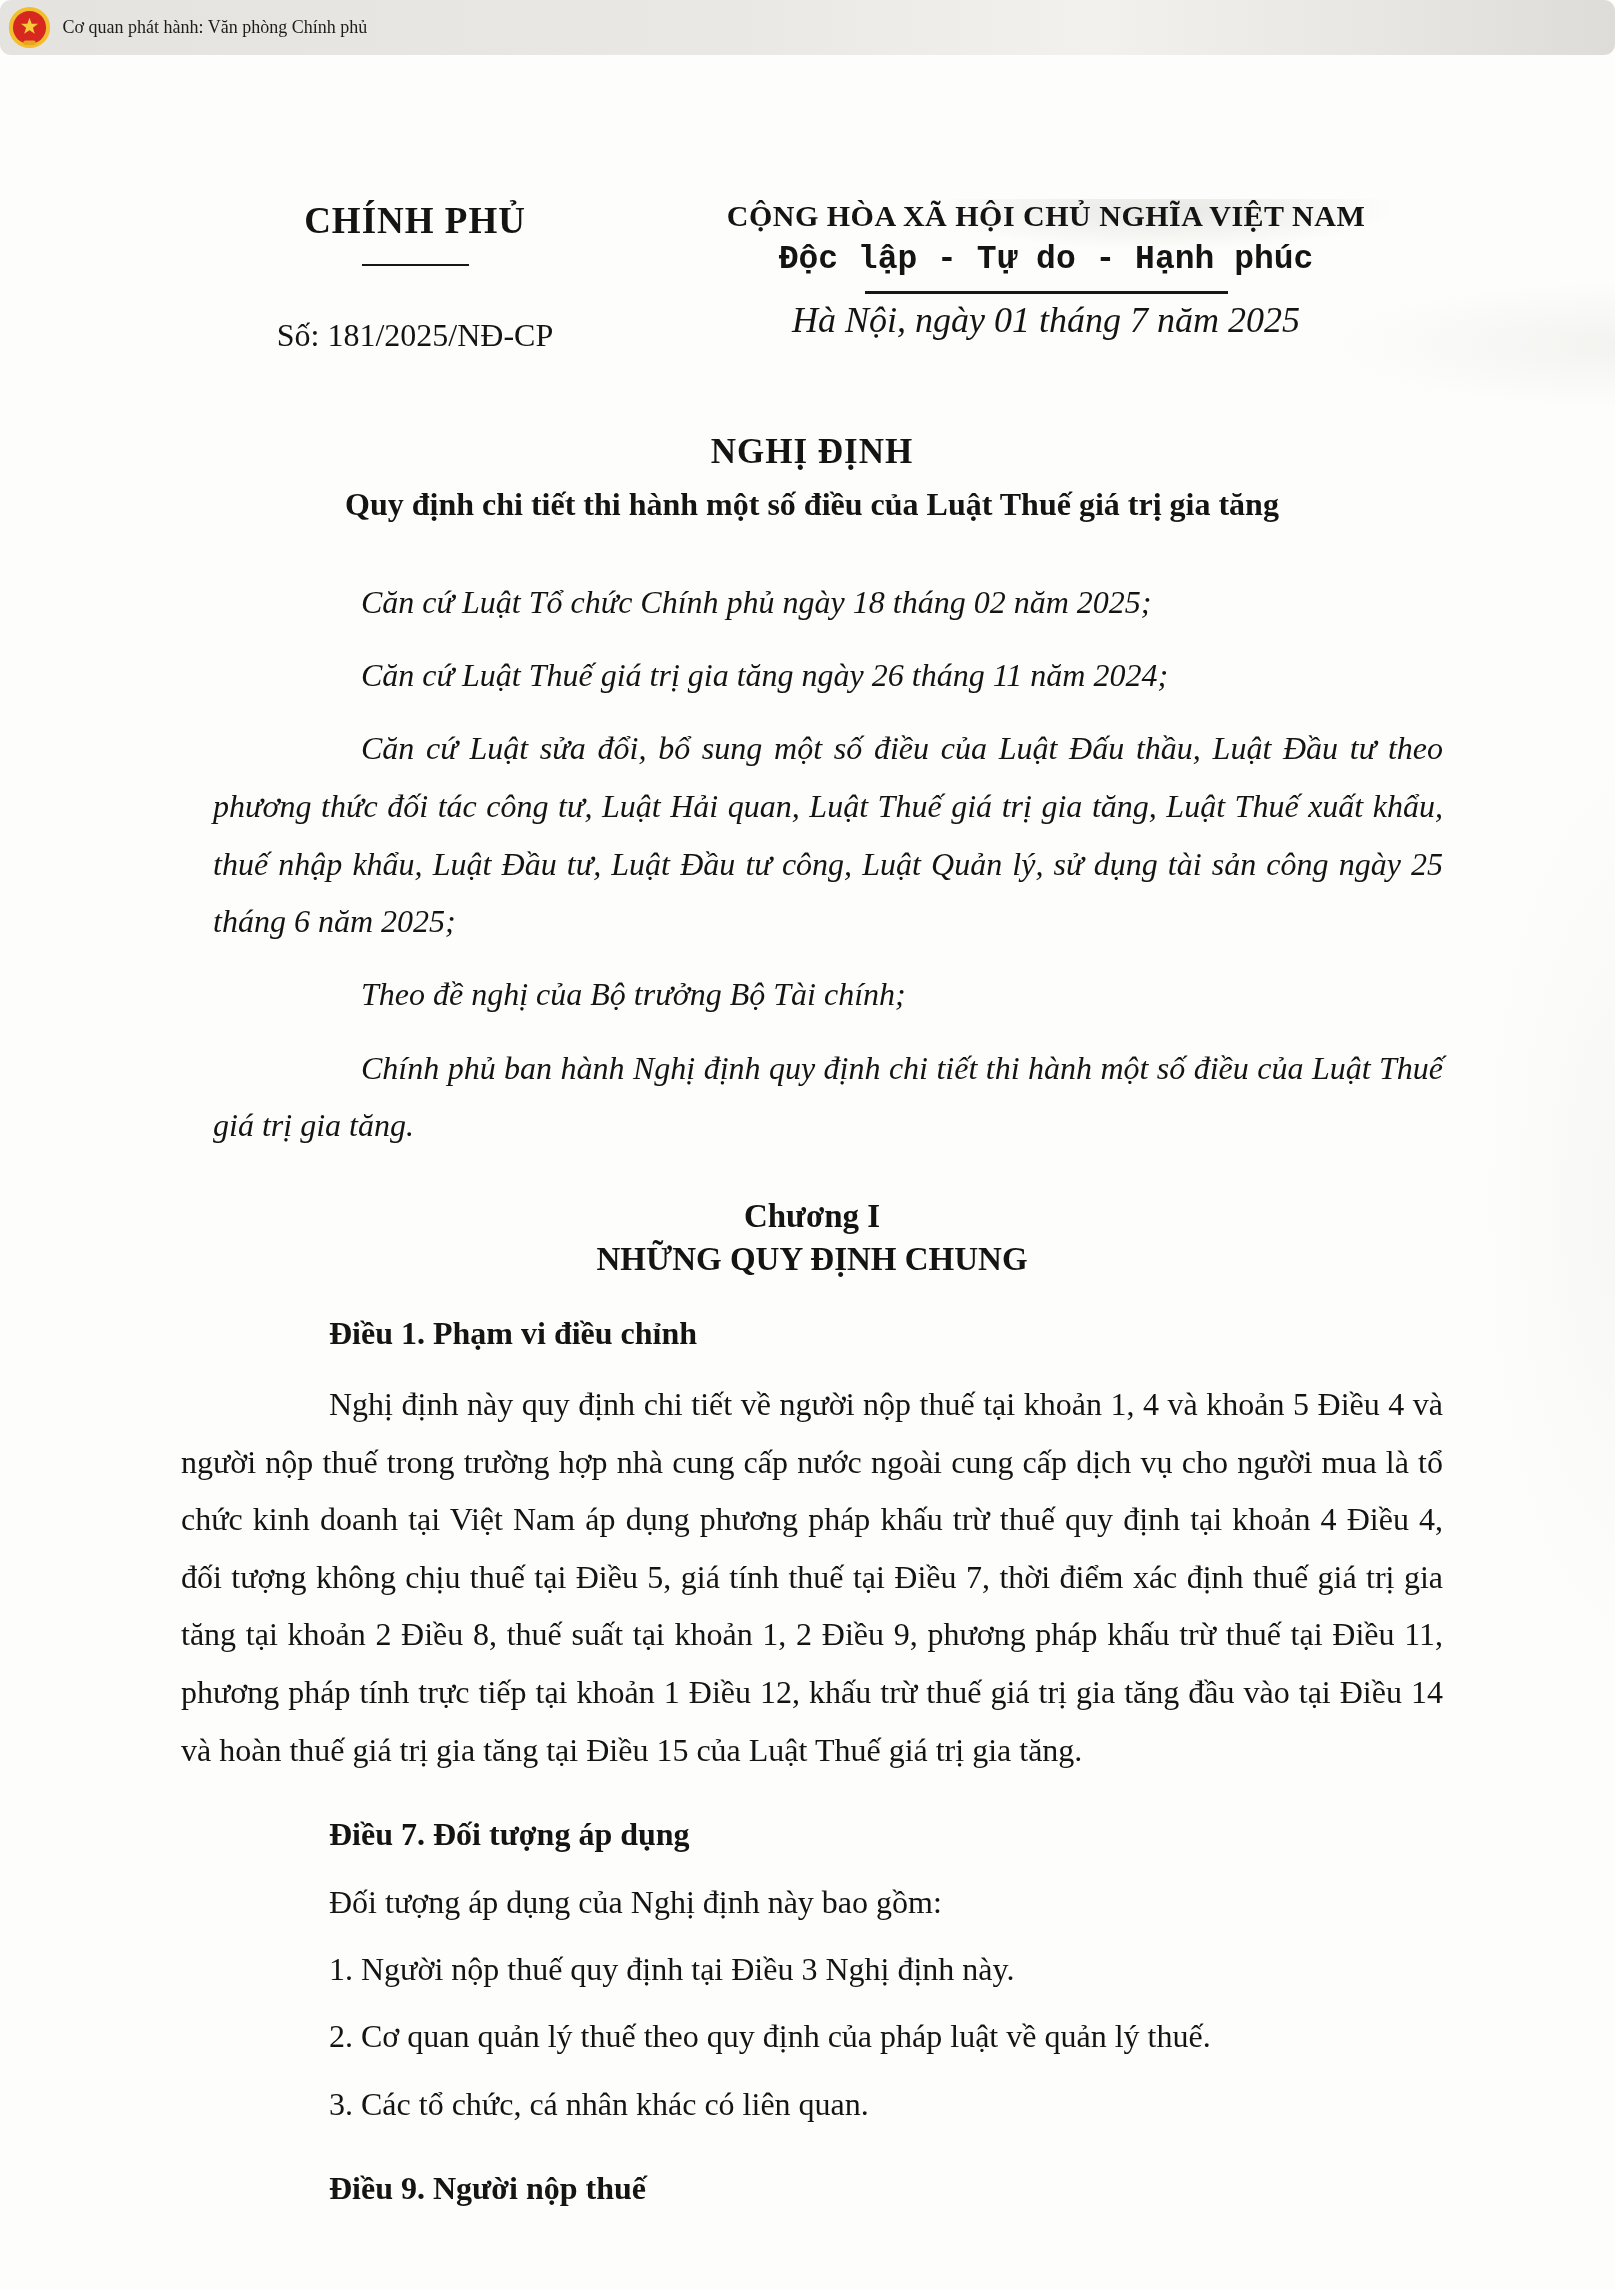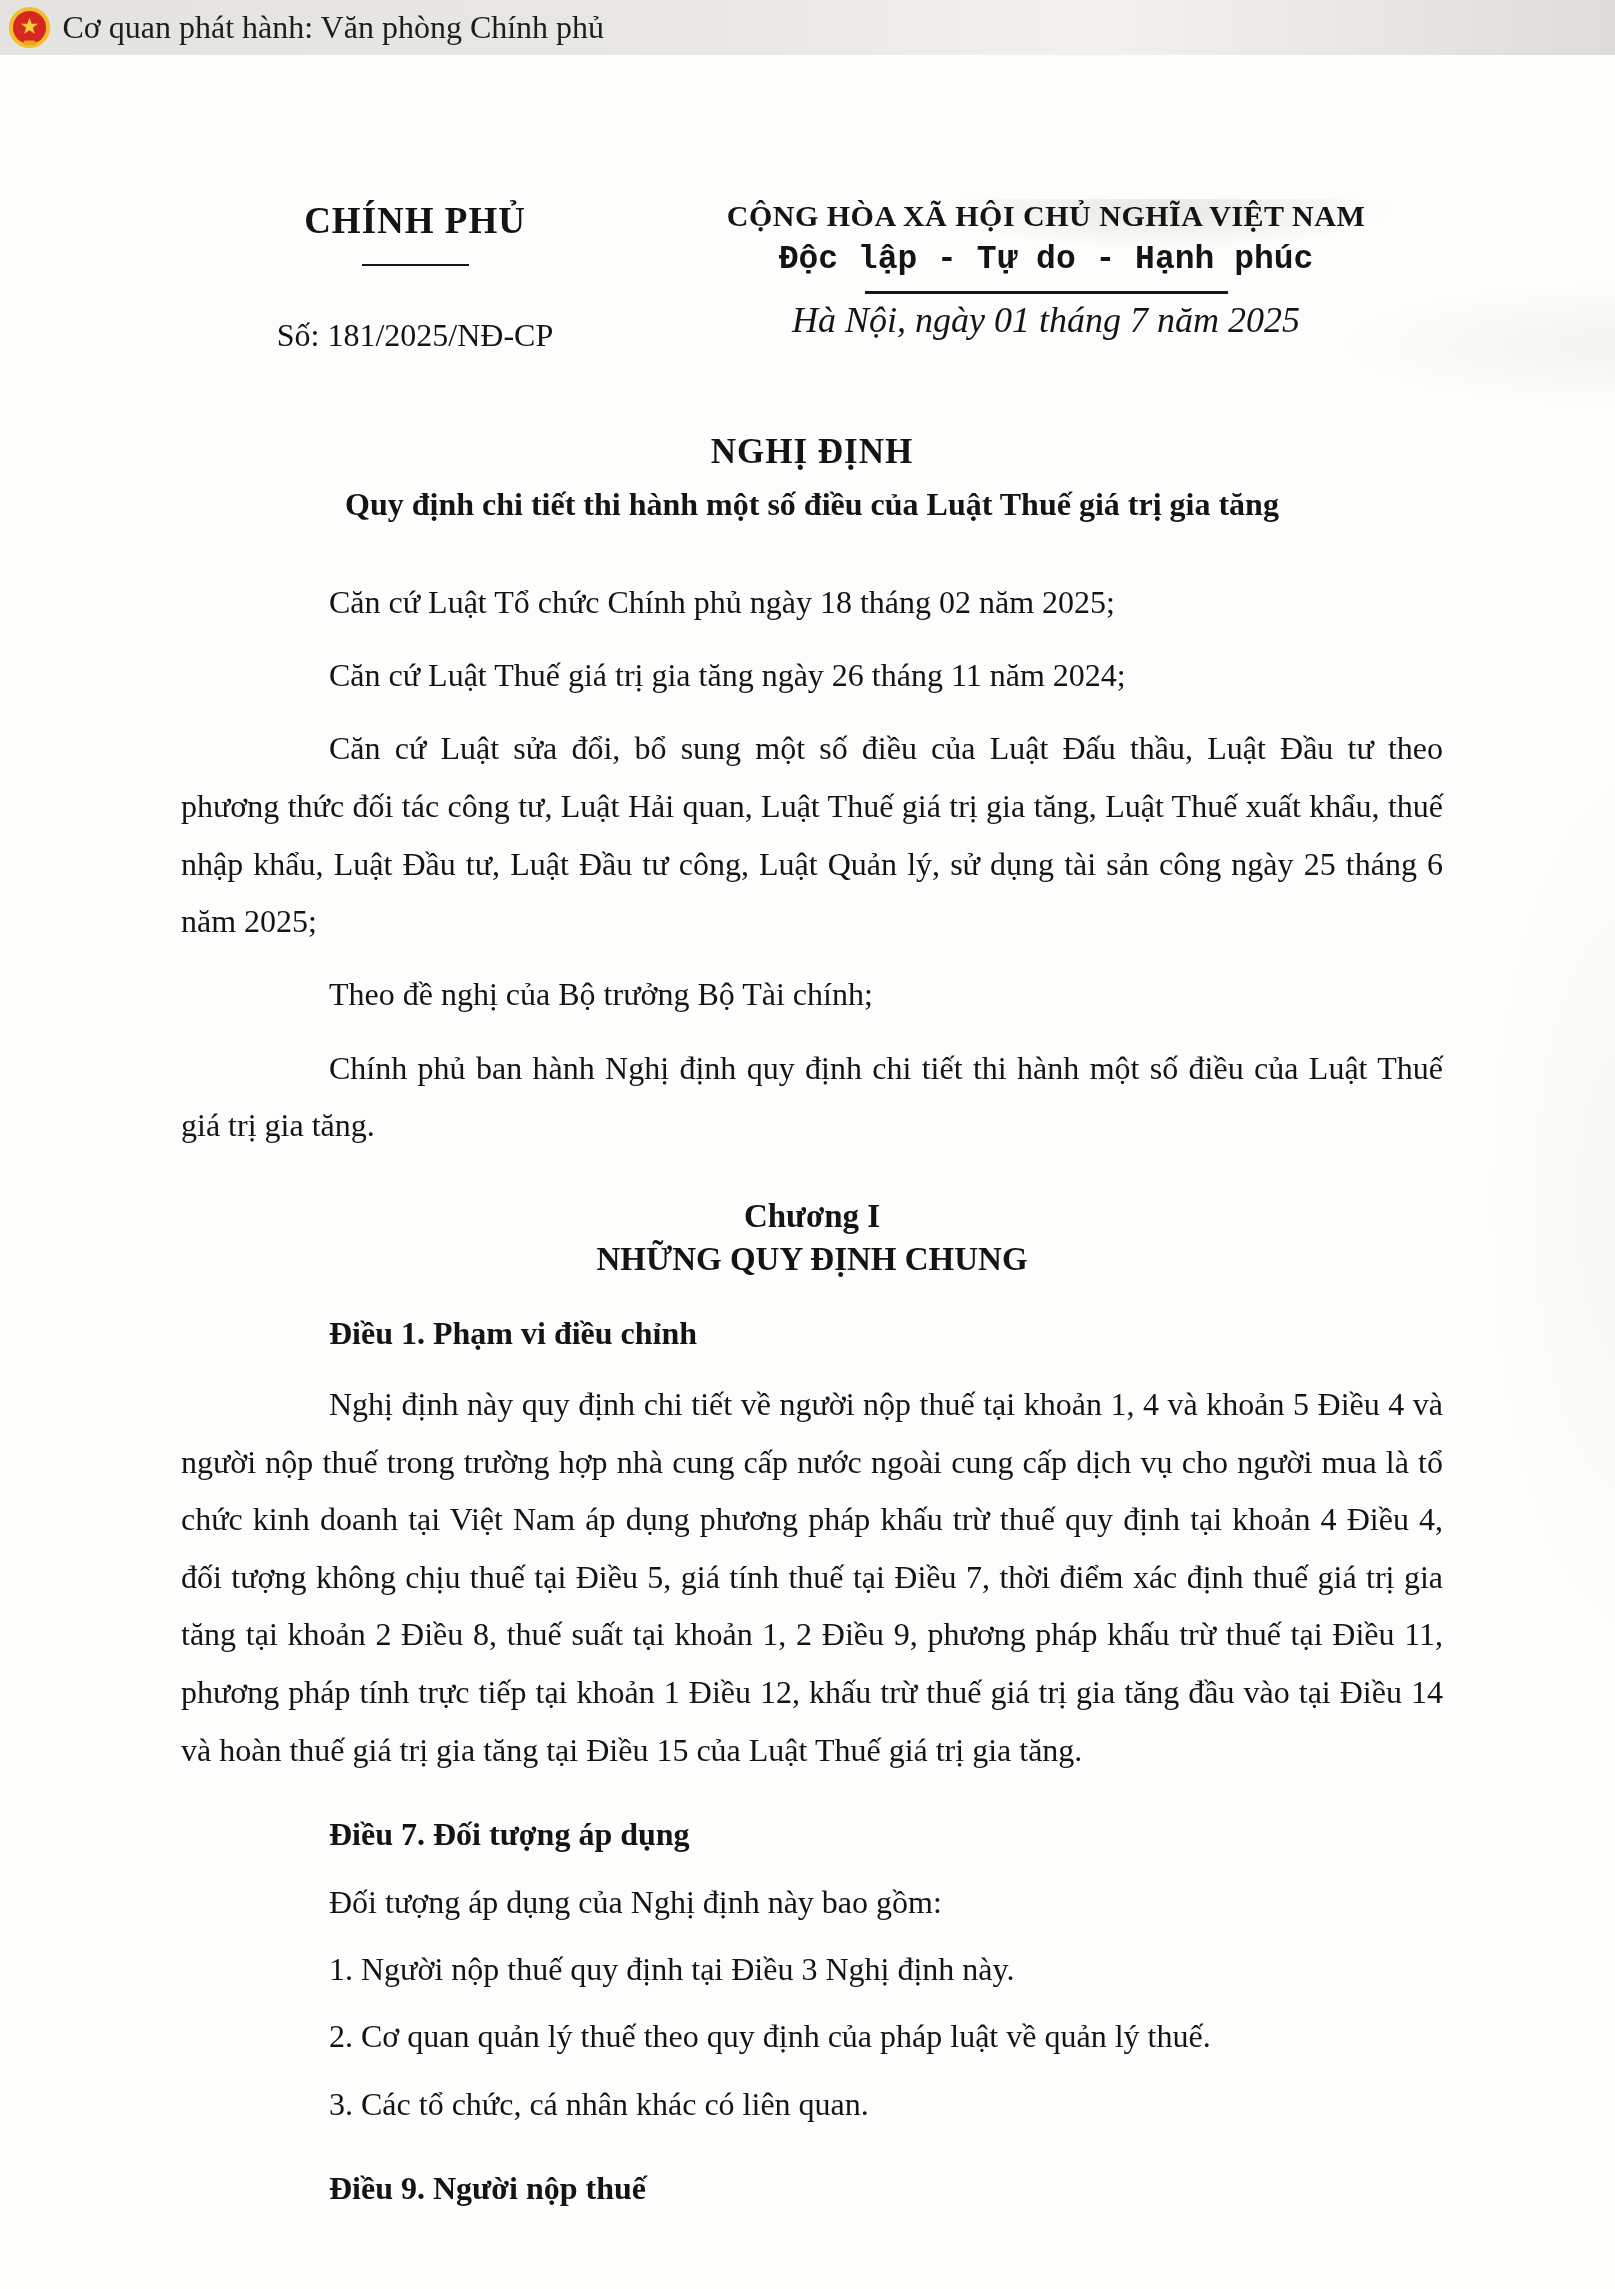--- a/index.html
+++ b/index.html
@@ -10,21 +10,21 @@
     color:#141414;
     -webkit-font-smoothing:antialiased;
     overflow:hidden;
   }
   
   .topbar{
     height:55px;
     display:flex;align-items:center;gap:11.7px;
     padding-left:7.8px;
     background:linear-gradient(90deg,#e4e3df 0%,#e9e8e4 45%,#f2f1ee 68%,#e7e6e3 86%,#dddcd8 100%);
-    font-size:32px;color:#1d1d1d;
+    font-size:18px;color:#1d1d1d;border-radius:11px;
   }
   .emblem{width:43px;height:43px;flex:0 0 auto;display:inline-block;}
   
   .page{
     position:relative;
     width:100%;height:2235px;
     padding:0;
     box-sizing:border-box;
     background:
       radial-gradient(332px 59px at 72% 9.8px, rgba(175,175,170,.28), transparent 70%),
@@ -45,23 +45,25 @@
   .rule-mid{width:363px;height:2.9px;background:#171717;margin:13.7px auto 0;}
   .place-date{margin-top:5px;font-style:italic;font-size:36px;}
   
   .doc-title{text-align:center;margin-top:78px;}
   .doc-type{font-weight:bold;font-size:35px;letter-spacing:1px;}
   .doc-subject{font-weight:bold;font-size:32px;margin-top:13.7px;}
   
   p{margin:0;font-size:32px;line-height:1.8;}
   .preamble{margin-top:51px;}
   .preamble p{
+    font-style:italic;
     text-align:justify;
     text-indent:148px;
     margin-top:15.6px;
+    margin-left:32px;
   }
   .chapter{text-align:center;margin-top:43px;}
   .chapter-number{font-weight:bold;font-size:33px;}
   .chapter-name{font-weight:bold;font-size:33px;margin-top:5.9px;}
   .article-heading{
     font-weight:bold;font-size:32px;line-height:1.8;
     margin:27px 0 0 148px;
   }
   .article-body p{
     text-align:justify;

